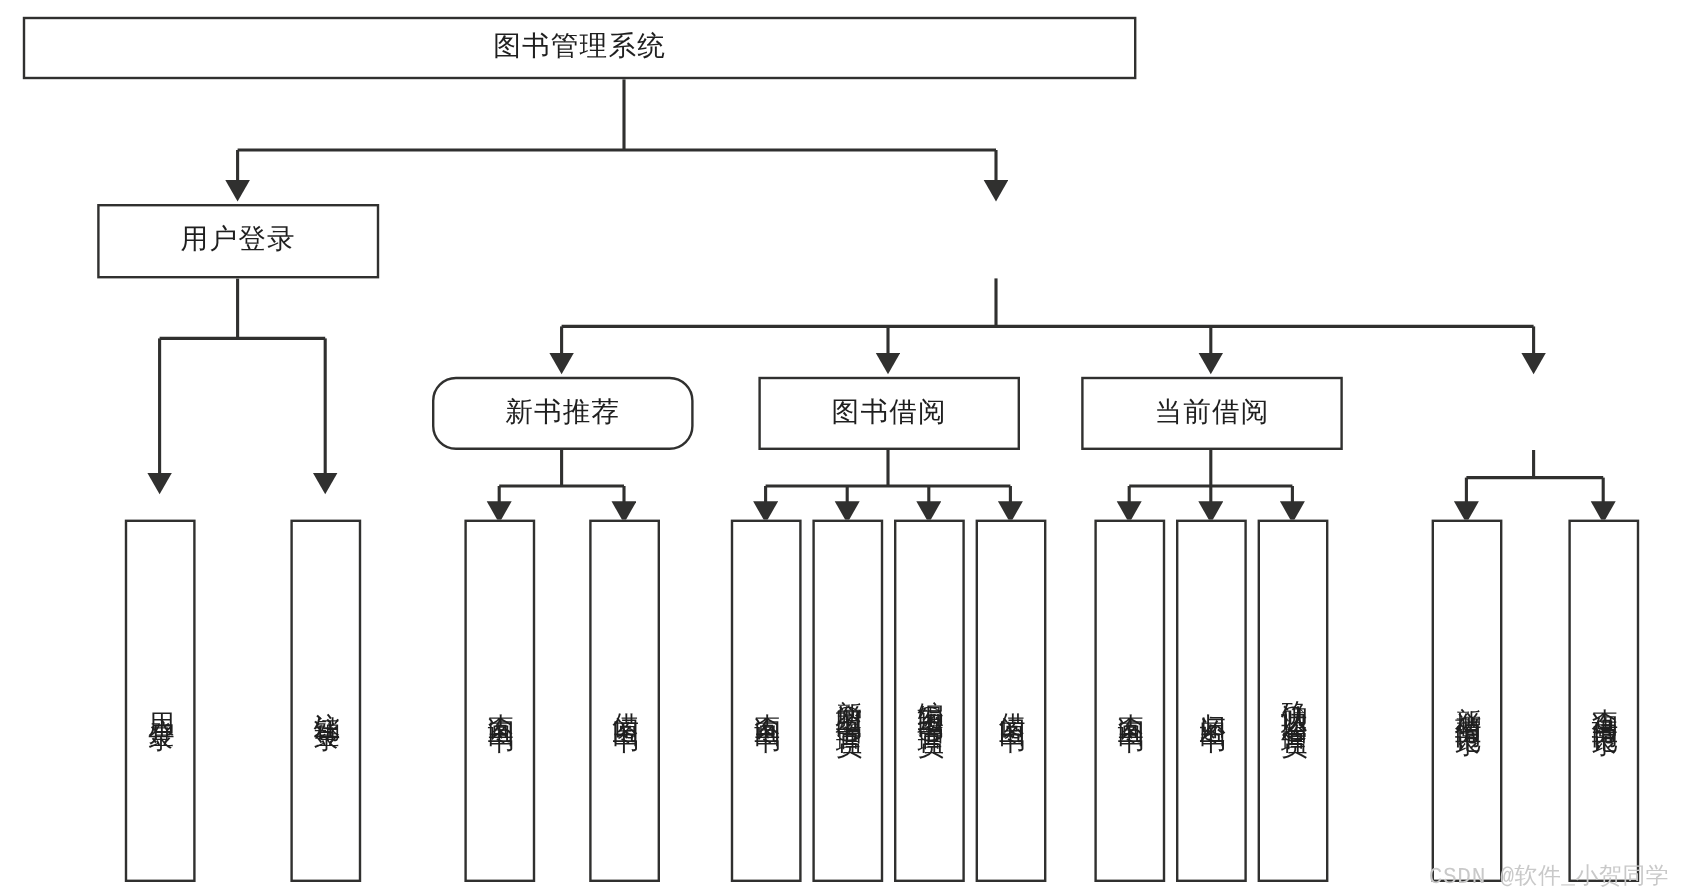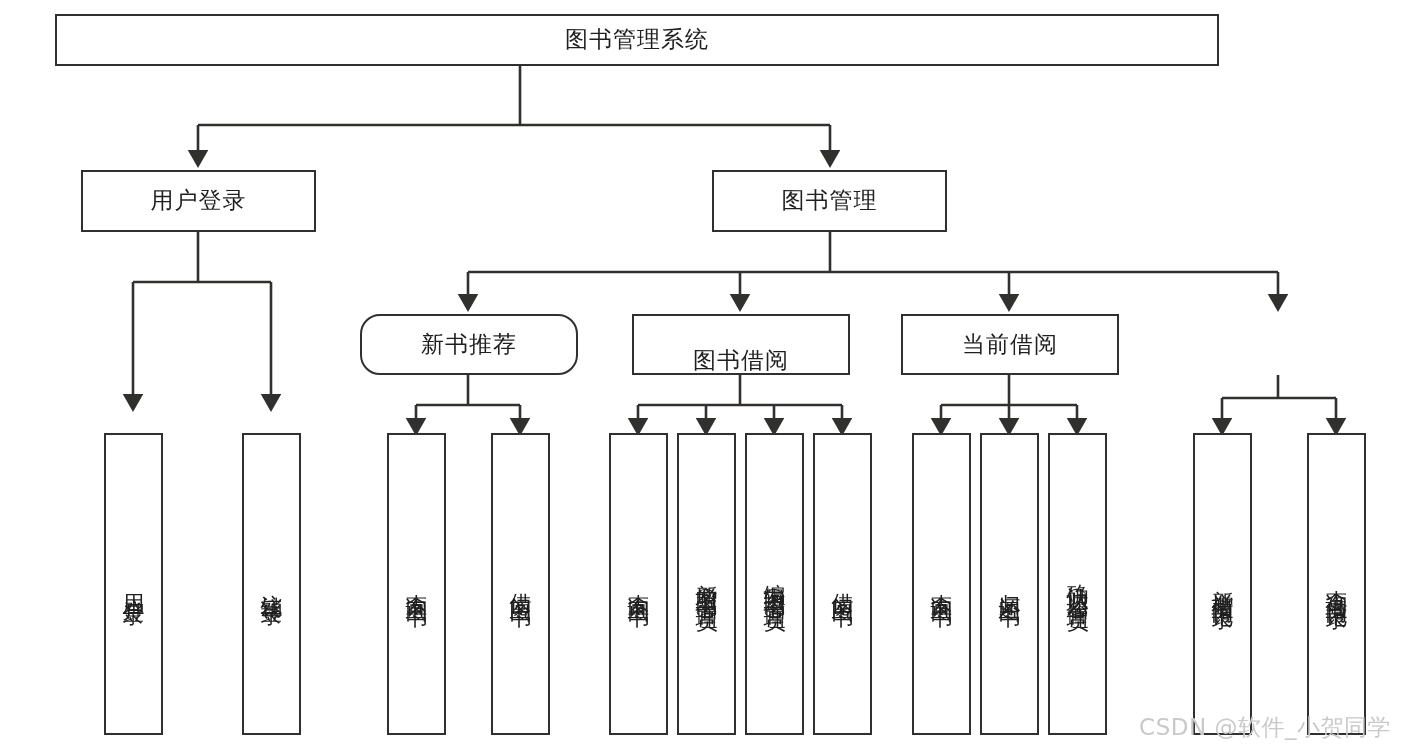--- a/index.html
+++ b/index.html
@@ -45,25 +45,26 @@
     font-size: 22px;
     letter-spacing: 4px;
     line-height: 1.0;
     padding: 4px 0;
     white-space: nowrap;
   }
   .watermark {
     position: absolute;
     right: 14px;
     bottom: 4px;
-    font-size: 23px;
+    font-size: 19px;
     color: #c9c9c9;
     z-index: 5;
     letter-spacing: 0.5px;
     white-space: nowrap;
+    font-family: Liberation Mono, monospace;
   }
 </style>
 </head>
 <body>
 
 <div id="canvas">
 
   <svg id="edges" viewBox="0 0 1405 747" width="1405" height="747">
     <defs>
       <marker id="arrow" markerWidth="11" markerHeight="11" refX="2.4" refY="4" orient="auto" markerUnits="strokeWidth">
@@ -107,35 +108,32 @@
       <path d="M1009,405 L1009,424" marker-end="url(#arrow)"></path>
       <path d="M1077,405 L1077,424" marker-end="url(#arrow)"></path>
 
       <path d="M1278,375 L1278,398"></path>
       <path d="M1222,398 L1336,398"></path>
       <path d="M1222,398 L1222,424" marker-end="url(#arrow)"></path>
       <path d="M1336,398 L1336,424" marker-end="url(#arrow)"></path>
     </g>
   </svg>
 
-  <div class="node horiz" style="left:19px; top:14px; width:1164px; height:52px;margin-left:36px;">
+  <div class="node horiz" style="left:19px; top:14px; width:928px; height:52px;">
     <span>图书管理系统</span>
   </div>
 
   <div class="node horiz" style="left:81px; top:170px; width:235px; height:62px;">
     <span>用户登录</span>
   </div>
-  <div class="node horiz" style="left:712px; top:170px; width:235px; height:62px;">
-    <span>图书管理</span>
-  </div>
 
   <div class="node horiz" style="left:360px; top:314px; width:218px; height:61px;border-radius:20px;">
     <span>新书推荐</span>
   </div>
-  <div class="node horiz" style="left:632px; top:314px; width:218px; height:61px;align-items:flex-end;">
+  <div class="node horiz" style="left:632px; top:314px; width:218px; height:61px;">
     <span>图书借阅</span>
   </div>
   <div class="node horiz" style="left:901px; top:314px; width:218px; height:61px;">
     <span>当前借阅</span>
   </div>
 
   <div class="node vert" style="left:104px; top:433px; width:59px; height:302px;">
     <span>用户登录</span>
   </div>
   <div class="node vert" style="left:242px; top:433px; width:59px; height:302px;">

